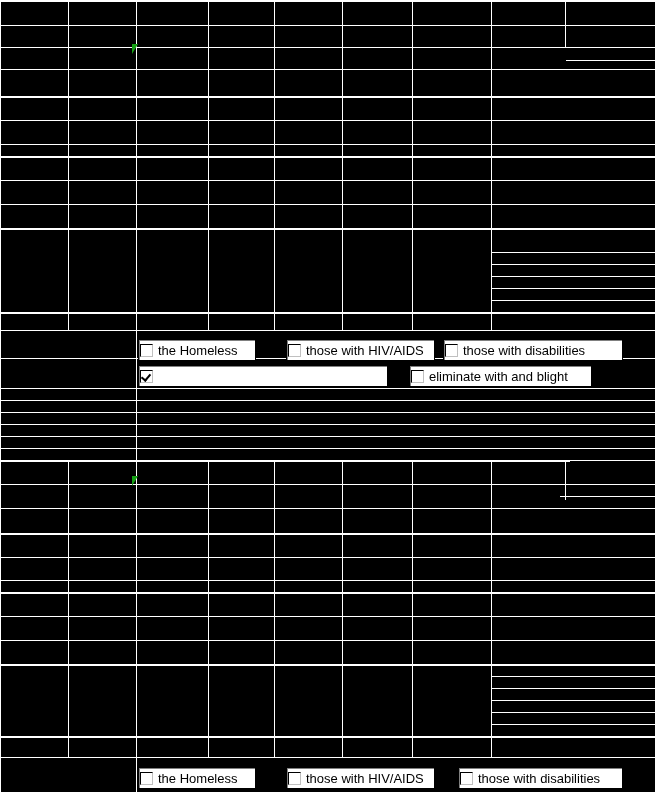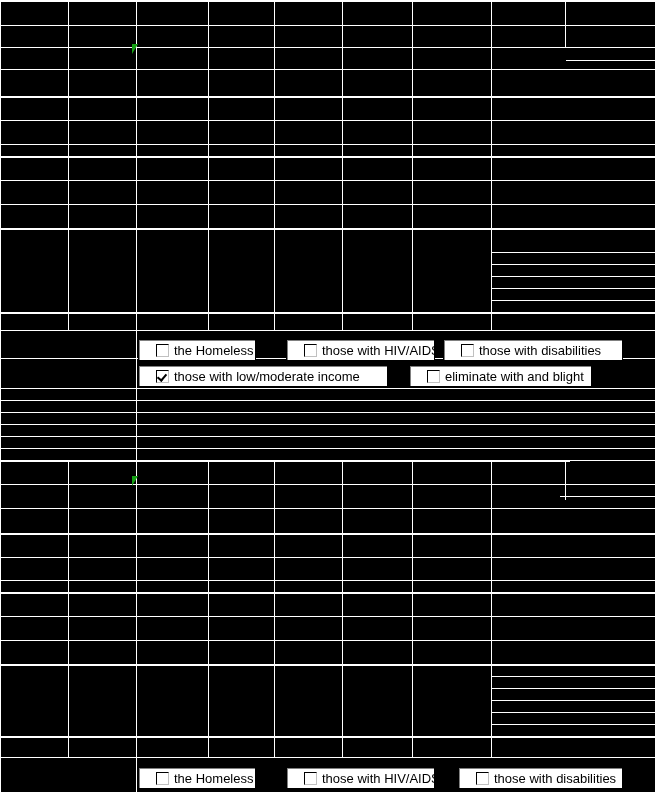--- a/index.html
+++ b/index.html
@@ -38,21 +38,21 @@
   }
   
   .cbfield {
     position: absolute;
     background: #ffffff;
     border: 1px solid #000000;
     box-shadow: 1px 1px 0 #808080 inset;
     display: flex;
     align-items: center;
     height: 22px;
-    padding-left: 17px;
+    padding-left: 1px;
     box-sizing: border-box;
   }
   .cbbox {
     width: 11px;
     height: 11px;
     border-left: 1px solid #000000;
     border-top: 1px solid #000000;
     border-right: 1px solid #c0c0c0;
     border-bottom: 1px solid #c0c0c0;
     background: #ffffff;
@@ -158,21 +158,20 @@
       <div class="cbfield" style="left: 286px; top: 339px; width: 149px;">
         <span class="cbbox"></span>
         <span class="cblabel">those with HIV/AIDS</span>
       </div>
       <div class="cbfield" style="left: 443px; top: 339px; width: 180px;">
         <span class="cbbox"></span>
         <span class="cblabel">those with disabilities</span>
       </div>
       <div class="cbfield" style="left: 138px; top: 365px; width: 250px;">
         <span class="cbbox checked"></span>
-        <span class="cblabel">those with low/moderate income</span>
       </div>
       <div class="cbfield" style="left: 409px; top: 365px; width: 183px;">
         <span class="cbbox"></span>
         <span class="cblabel">eliminate with and blight</span>
       </div>
       <div class="cbfield" style="left: 138px; top: 767px; width: 118px;">
         <span class="cbbox"></span>
         <span class="cblabel">the Homeless</span>
       </div>
       <div class="cbfield" style="left: 286px; top: 767px; width: 149px;">

